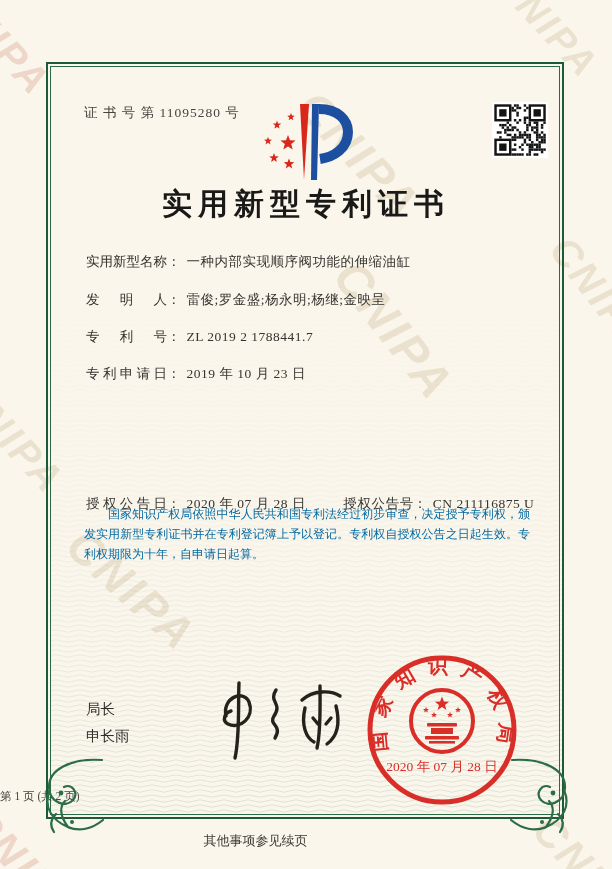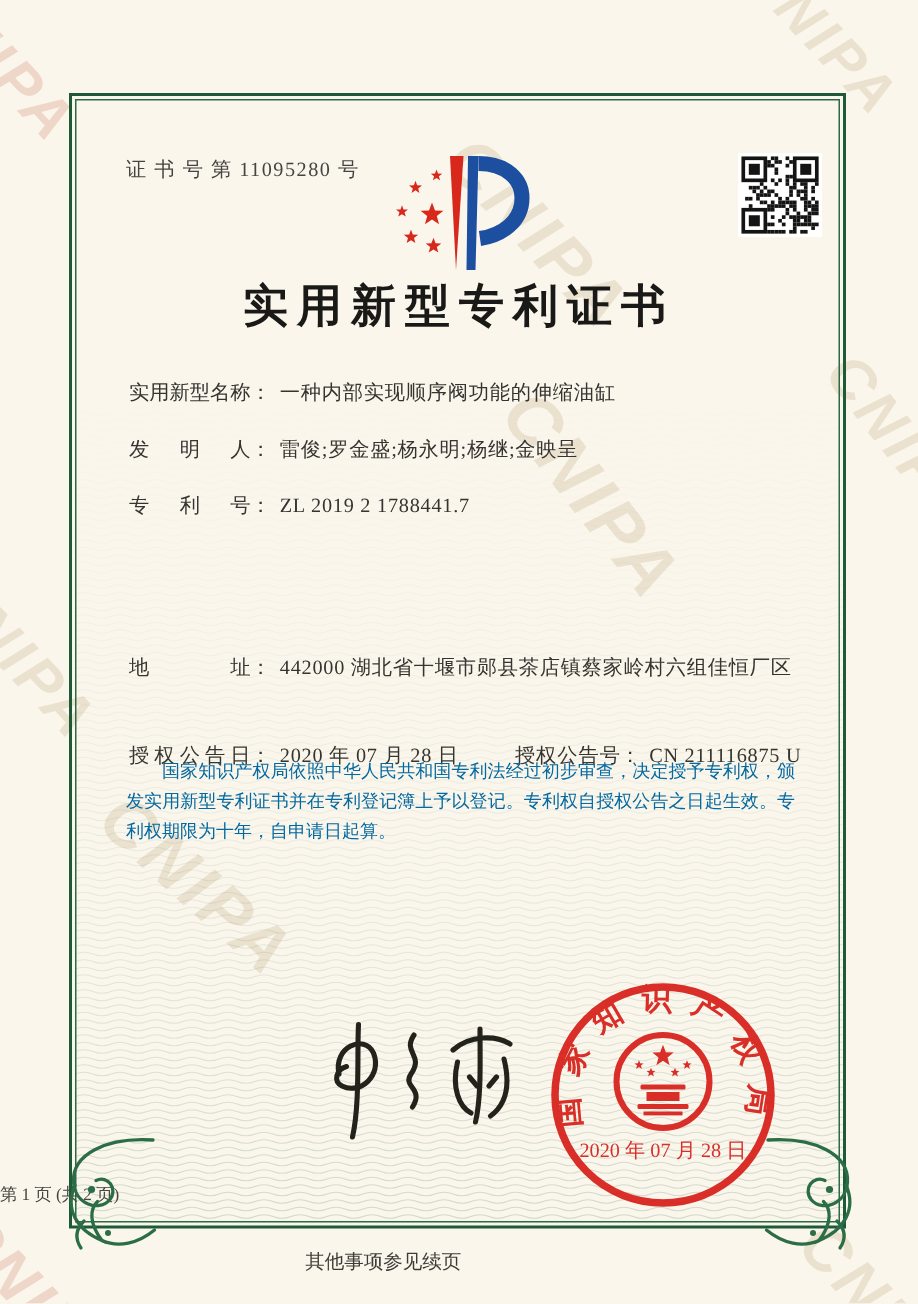--- a/index.html
+++ b/index.html
@@ -403,32 +403,36 @@
 
   <div class="abs frow r0">
     <span class="flabel">实用新型名称</span><span class="colon">：</span><span class="fval">一种内部实现顺序阀功能的伸缩油缸</span>
   </div>
   <div class="abs frow r1">
     <span class="flabel">发明人</span><span class="colon">：</span><span class="fval">雷俊;罗金盛;杨永明;杨继;金映呈</span>
   </div>
   <div class="abs frow r2">
     <span class="flabel">专利号</span><span class="colon">：</span><span class="fval">ZL 2019 2 1788441.7</span>
   </div>
-  <div class="abs frow r5">
-    <span class="flabel">地址</span><span class="colon">：</span><span class="fval">442000 湖北省十堰市郧县茶店镇蔡家岭村六组佳恒厂区</span>
+  <div class="abs frow r3">
+    <span class="flabel">专利申请日</span><span class="colon">：</span><span class="fval">2019 年 10 月 23 日</span>
   </div>
   <div class="abs frow r6">
     <span class="flabel">授权公告日</span><span class="colon">：</span><span class="fval">2020 年 07 月 28 日</span>
     <span class="pair2"><span class="flabel2">授权公告号</span><span class="colon">：</span><span class="fval">CN 211116875 U</span></span>
   </div>
 
   <div class="abs" id="paragraphs">
     <p>国家知识产权局依照中华人民共和国专利法经过初步审查，决定授予专利权，颁发实用新型专利证书并在专利登记簿上予以登记。专利权自授权公告之日起生效。专利权期限为十年，自申请日起算。</p>
   </div>
 
+  <div class="abs" id="signer">
+    <div>局长</div>
+    <div>申长雨</div>
+  </div>
 
   <svg class="abs" id="signature" width="140" height="95" viewBox="0 0 140 95">
     <g fill="none" stroke="#23231c" stroke-width="3.4" stroke-linecap="round">
       <path d="M14,40 C10,22 31,13 37,26 C43,41 28,54 16,48 C10,45 12,37 19,35"></path>
       <path d="M27,7 C26,25 28,60 23,82"></path>
       <path d="M64,14 C56,26 71,27 62,40 C56,49 71,49 63,62"></path>
       <path d="M90,24 C101,14 119,14 128,20"></path>
       <path d="M108,10 C108,30 109,55 105,72"></path>
       <path d="M93,32 C89,49 94,62 102,66"></path>
       <path d="M124,30 C128,46 126,60 115,68"></path>

